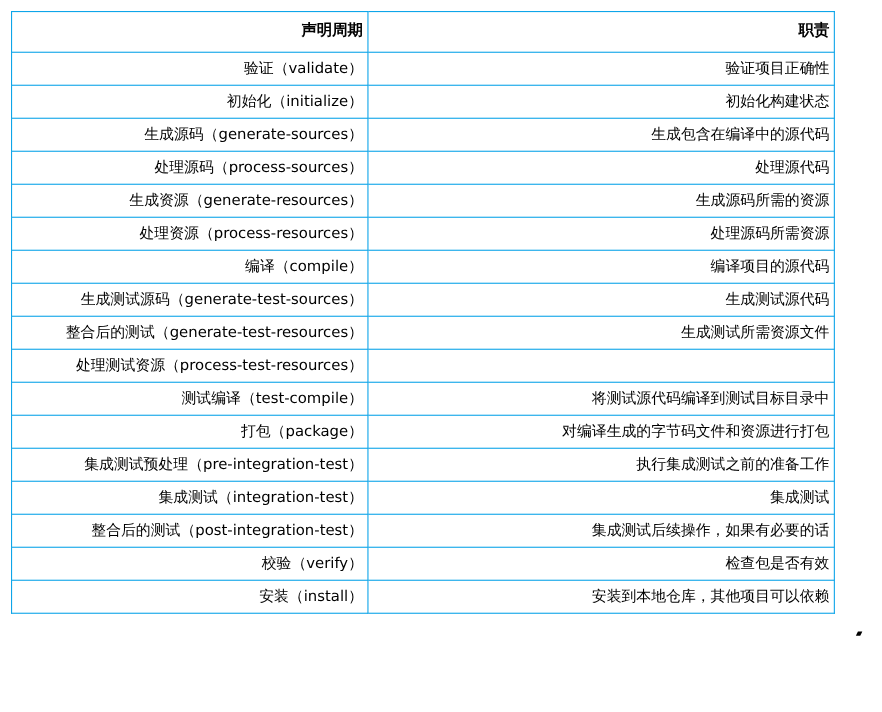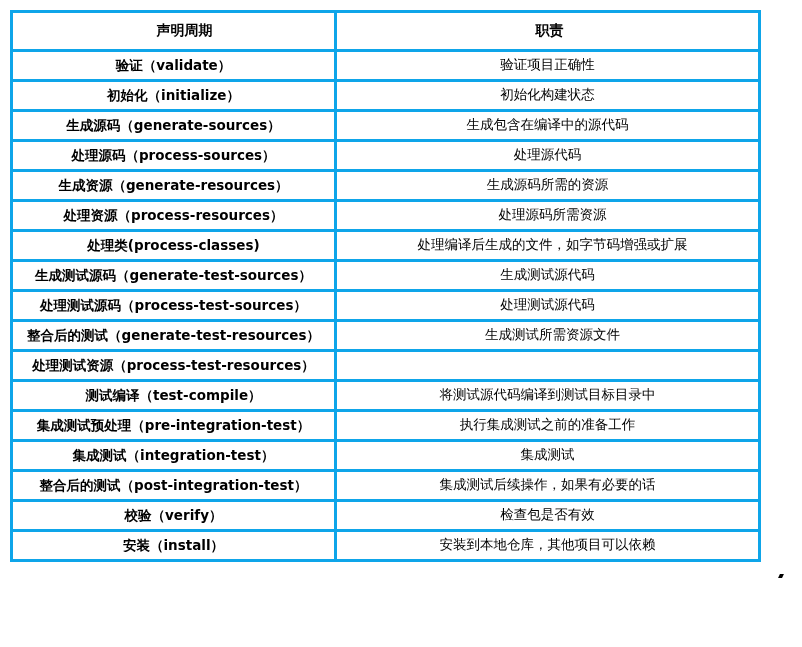--- a/index.html
+++ b/index.html
@@ -32,26 +32,26 @@
     width: 748px;
     border-collapse: collapse;
     table-layout: fixed;
   }
 
   table.lifecycle-table col.c1 { width: 324px; }
   table.lifecycle-table col.c2 { width: 424px; }
 
   table.lifecycle-table td,
   table.lifecycle-table th {
-    border: 3px solid #0ea5e9;
+    border: 1px solid #0ea5e9;
     padding: 0 4px;
     vertical-align: middle;
     font-size: 13.5px;
     line-height: 1.25;
-    text-align: center;
+    text-align: right;
     white-space: nowrap;
     overflow: hidden;
   }
 
   table.lifecycle-table tr.header-row th {
     height: 36px;
     font-weight: bold;
     font-size: 14px;
   }
   table.lifecycle-table tr.header-row th.h1 {
@@ -59,21 +59,21 @@
   }
   table.lifecycle-table tr.header-row th.h2 {
     padding-left: 8px;
   }
 
   table.lifecycle-table tbody tr {
     height: 30px;
   }
 
   td.phase-cell {
-    font-weight: bold;
+    font-weight: normal;
     padding-left: 6px;
     font-size: 13.5px;
     margin-left: 28px;
   }
 
   td.desc-cell {
     font-weight: normal;
     padding-left: 7px;
     font-size: 13.5px;
     font-family: Liberation Serif, serif;
@@ -130,42 +130,42 @@
         </tr>
         <tr>
           <td class="phase-cell">生成资源（generate-resources）</td>
           <td class="desc-cell">生成源码所需的资源</td>
         </tr>
         <tr>
           <td class="phase-cell">处理资源（process-resources）</td>
           <td class="desc-cell indented">处理源码所需资源</td>
         </tr>
         <tr>
-          <td class="phase-cell">处理类(process-classes)</td>
-          <td class="desc-cell indented">处理编译后生成的文件，如字节码增强或扩展</td>
+          <td class="phase-cell">编译（compile）</td>
+          <td class="desc-cell">编译项目的源代码</td>
         </tr>
         <tr>
           <td class="phase-cell">生成测试源码（generate-test-sources）</td>
           <td class="desc-cell">生成测试源代码</td>
-        </tr>
-        <tr>
-          <td class="phase-cell">处理测试源码（process-test-sources）</td>
-          <td class="desc-cell">处理测试源代码</td>
         </tr>
         <tr>
           <td class="phase-cell">整合后的测试（generate-test-resources）</td>
           <td class="desc-cell indented">生成测试所需资源文件</td>
         </tr>
         <tr>
           <td class="phase-cell">处理测试资源（process-test-resources）</td>
           <td class="desc-cell"></td>
         </tr>
         <tr>
           <td class="phase-cell">测试编译（test-compile）</td>
           <td class="desc-cell">将测试源代码编译到测试目标目录中</td>
+        </tr>
+        <tr>
+          <td class="phase-cell">打包（package）</td>
+          <td class="desc-cell indented">对编译生成的字节码文件和资源进行打包</td>
         </tr>
         <tr>
           <td class="phase-cell">集成测试预处理（pre-integration-test）</td>
           <td class="desc-cell">执行集成测试之前的准备工作</td>
         </tr>
         <tr>
           <td class="phase-cell">集成测试（integration-test）</td>
           <td class="desc-cell">集成测试</td>
         </tr>
         <tr>

